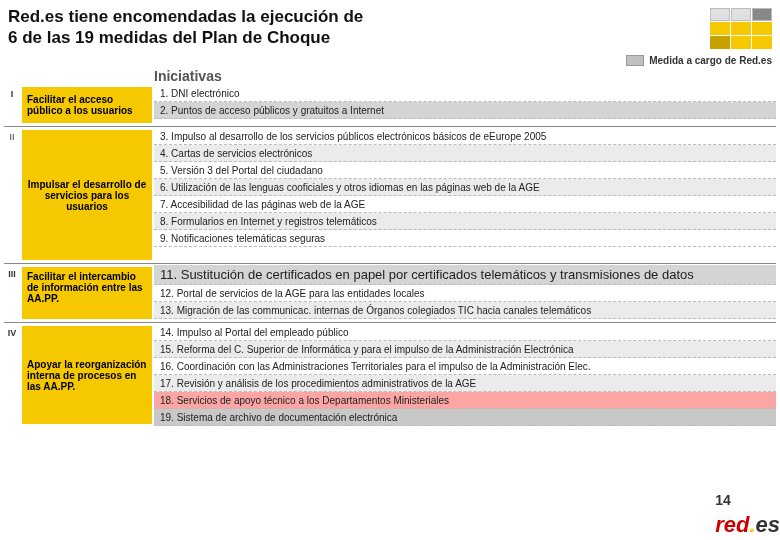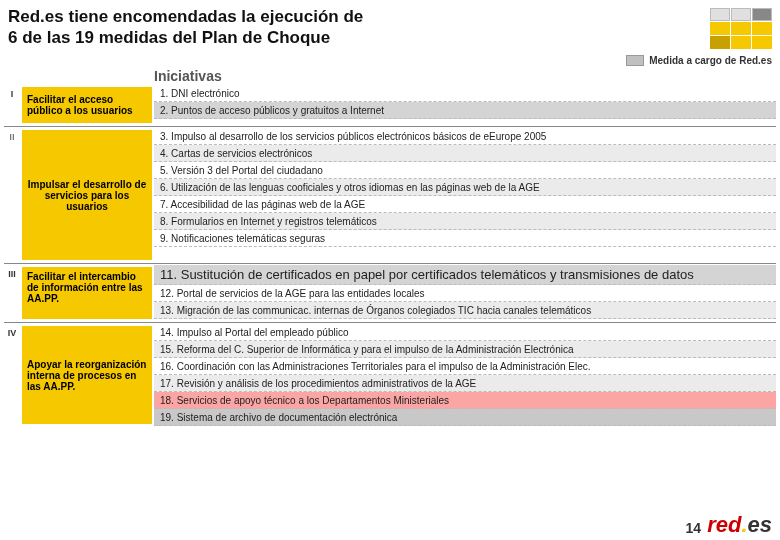--- a/index.html
+++ b/index.html
@@ -165,20 +165,20 @@
         <span>18. Servicios de apoyo técnico a los Departamentos Ministeriales</span>
       </div>
       <div style="min-height:17px; padding:2px 6px; font-size:10px; color:#222; display:flex; align-items:center; border-bottom:1px dashed #bbb; background:#c8c8c8;">
         <span>19. Sistema de archivo de documentación electrónica</span>
       </div>
     </div>
   </div>
 
 </div>
 
-<div style="position:absolute; bottom:4px; right:8px; display:flex; align-items:flex-end; gap:6px;">
+<div style="position:absolute; bottom:4px; right:0; display:flex; align-items:flex-start; gap:6px;flex-direction:column;">
   <span style="font-size:14px; font-weight:bold; color:#333;">14</span>
   <div style="display:flex; align-items:baseline; line-height:1;">
     <span style="color:#cc0000; font-size:22px; font-weight:bold; font-style:italic;">red</span>
       <span style="color:#f5c800; font-size:22px; font-weight:bold; font-style:italic;">.</span>
       <span style="color:#333; font-size:22px; font-weight:bold; font-style:italic;">es</span>
   </div>
 </div>
 
 </body></html>

